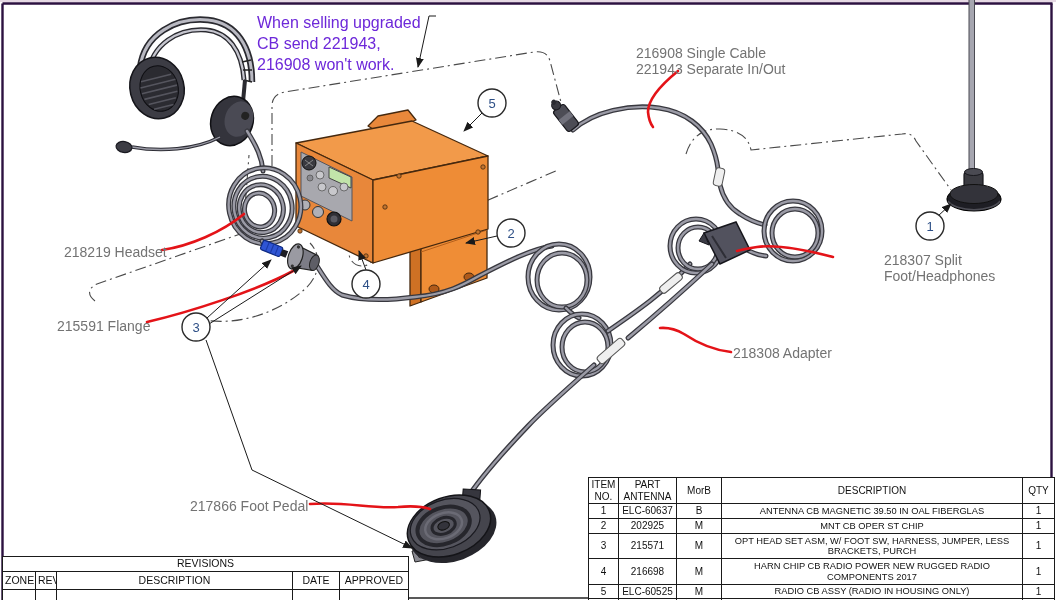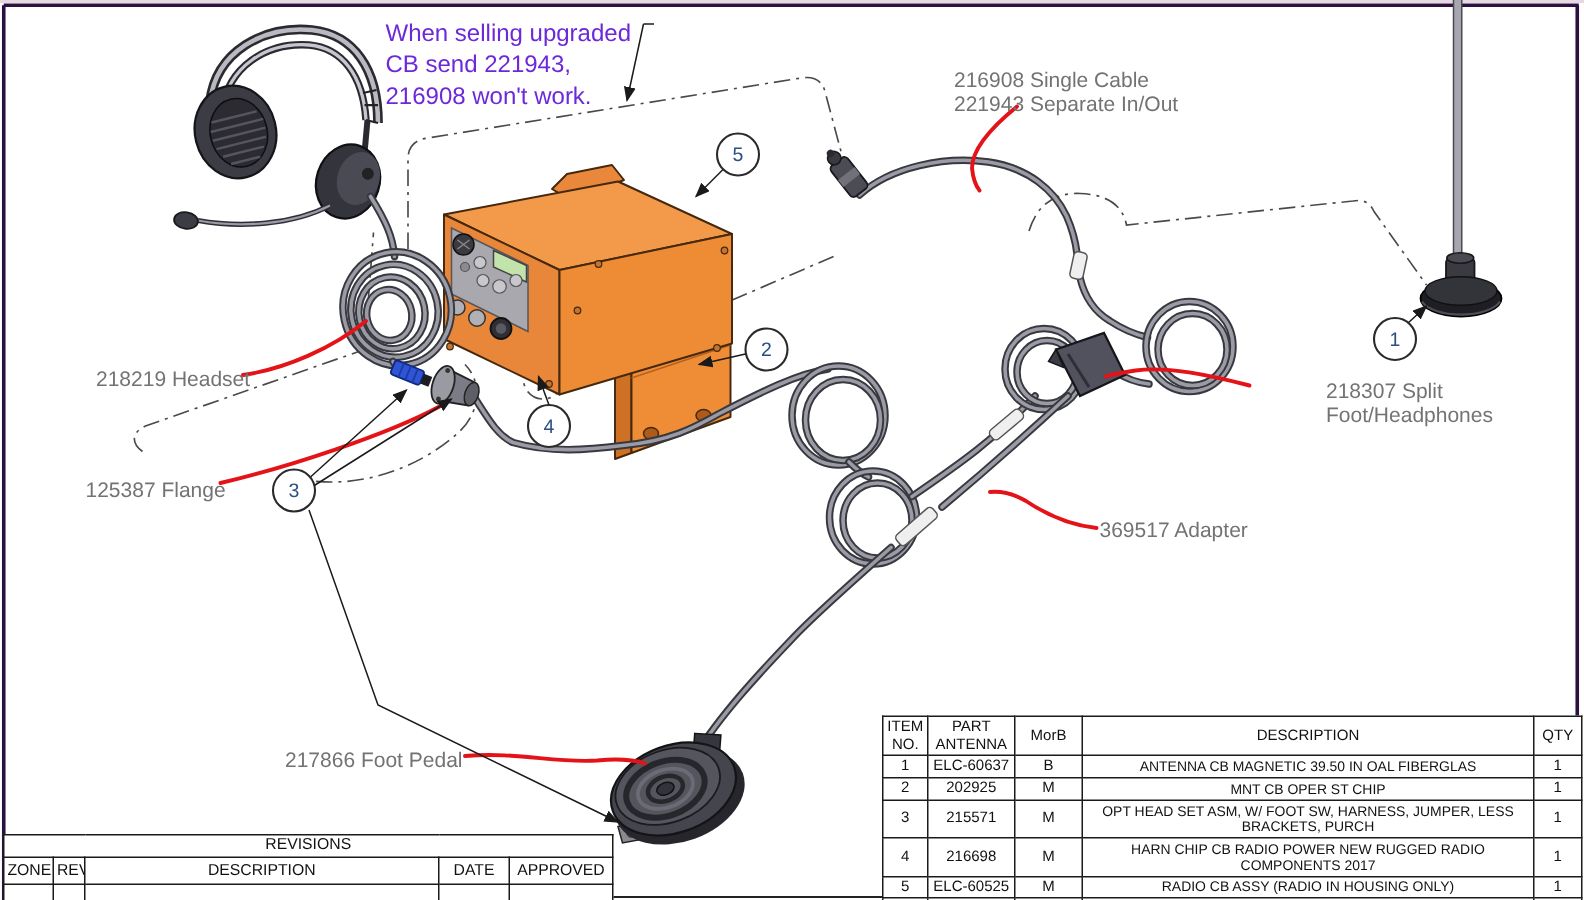--- a/index.html
+++ b/index.html
@@ -297,23 +297,23 @@
     </g>
   </svg>
 
   <div class="note-blue" style="left:257px;top:12px;">When selling upgraded
 CB send 221943,
 216908 won't work.</div>
 
   <div class="lbl red" style="left:636px;top:45px;">216908 Single Cable
 221943 Separate In/Out</div>
   <div class="lbl red" style="left:64px;top:244px;">218219 Headset</div>
-  <div class="lbl red" style="left:57px;top:318px;">125387 Flange</div>
+  <div class="lbl red" style="left:57px;top:318px;">215591 Flange</div>
   <div class="lbl red" style="left:836px;top:252px;margin-left:48px;">218307 Split Foot/Headphones</div>
-  <div class="lbl red" style="left:733px;top:345px;">369517 Adapter</div>
+  <div class="lbl red" style="left:733px;top:345px;">218308 Adapter</div>
   <div class="lbl red" style="left:190px;top:498px;">217866 Foot Pedal</div>
 
   <table class="eng parts">
     <colgroup>
       <col style="width:30px">
         <col style="width:58px">
         <col style="width:45px">
         <col style="width:301px">
         <col style="width:32px">
     </colgroup>

